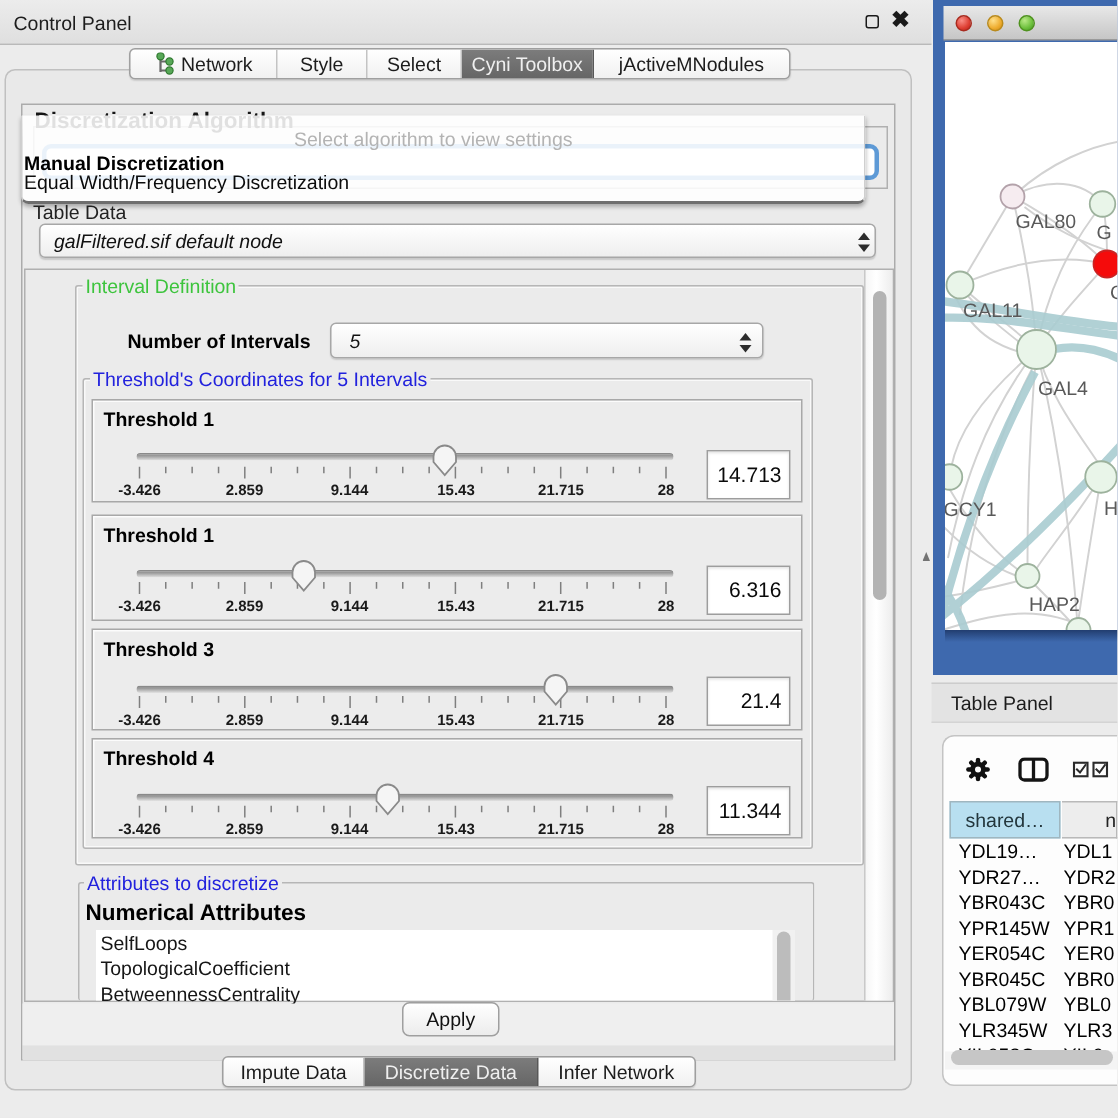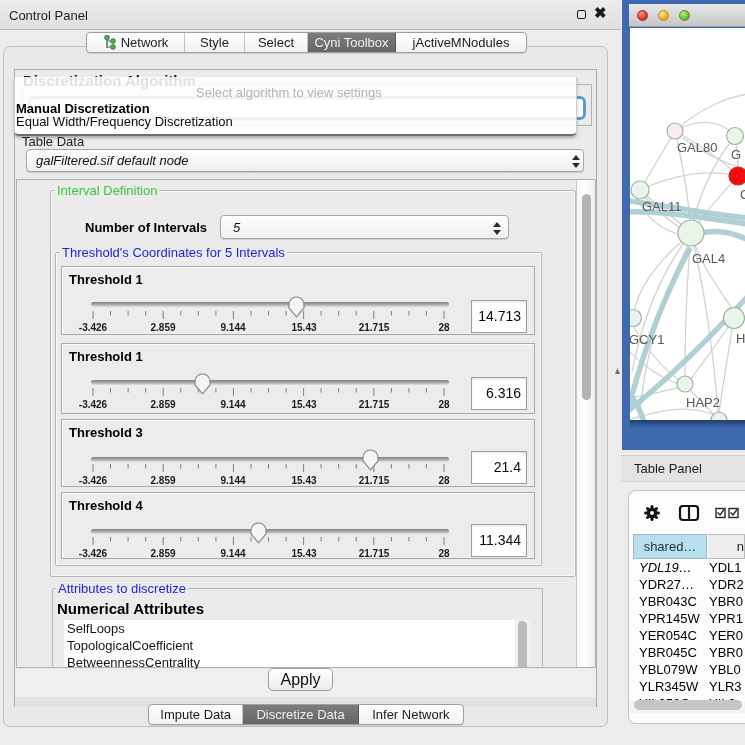--- a/index.html
+++ b/index.html
@@ -319,21 +319,21 @@
       <div>TopologicalCoefficient</div>
       <div>BetweennessCentrality</div>
   </div>
   <div class="abs" style="left:515px; top:620px; width:15px; height:47px; background:#f1f1f1;"></div>
   <div class="abs" style="left:518px; top:621px; width:9px; height:46px; background:#bcbcbc; border-radius:5px 5px 0 0;"></div>
 
   <div class="abs" style="left:15px; top:669px; width:581px; height:28px; background:#efefef;"></div>
   <div class="abs" style="left:15px; top:697px; width:581px; height:10px; background:#e1e1e1;"></div>
 
   <div class="abs" style="left:268px; top:668px; width:65px; height:23px; background:linear-gradient(#ffffff,#ececec);
-      border:1px solid #9f9f9f; border-radius:5px; font-size:16px; color:#111; text-align:center; line-height:21px;">Apply</div>
+      border:1px solid #9f9f9f; border-radius:5px; font-size:13px; color:#111; text-align:center; line-height:21px;">Apply</div>
 
   <div class="abs tabbar" style="left:148px; top:704px; width:316px;">
     <div class="tab" style="width:95px;">Impute Data</div>
     <div class="tab sel" style="width:116px;">Discretize Data</div>
     <div class="tab" style="width:105px;">Infer Network</div>
   </div>
 
   <div class="abs" id="netwin">
     <div id="nettitle">
       <div class="light" style="left:8px; background:radial-gradient(circle at 35% 30%,#f98d85,#dd3e32 60%,#b22018); border:1px solid #a82a1e;"></div>
@@ -434,21 +434,21 @@
     </svg>
   </div>
   <div class="abs" style="left:633px; top:534px; width:74px; height:25px; background:#b8dff0; border:1px solid #9fb6bf;
        font-size:13px; color:#23363c; text-align:center; line-height:24px;">shared…</div>
   <div class="abs" style="left:708px; top:534px; width:37px; height:25px; background:#ededed; border:1px solid #b9b9b9; border-left:none;
        font-size:13px; color:#222; text-align:right; line-height:24px;">n</div>
   <div class="abs" style="left:633px; top:559px; width:112px;">
     <table class="dt">
       <tbody>
           <tr>
-            <td style="width:76px; padding-left:6px;font-style:italic;">YDL19…</td>
+            <td style="width:76px; padding-left:6px;">YDL19…</td>
             <td>YDL1</td>
           </tr>
       <tr>
             <td style="padding-left:6px;">YDR27…</td>
             <td>YDR2</td>
           </tr>
       <tr>
             <td style="padding-left:6px;">YBR043C</td>
             <td>YBR0</td>
           </tr>

